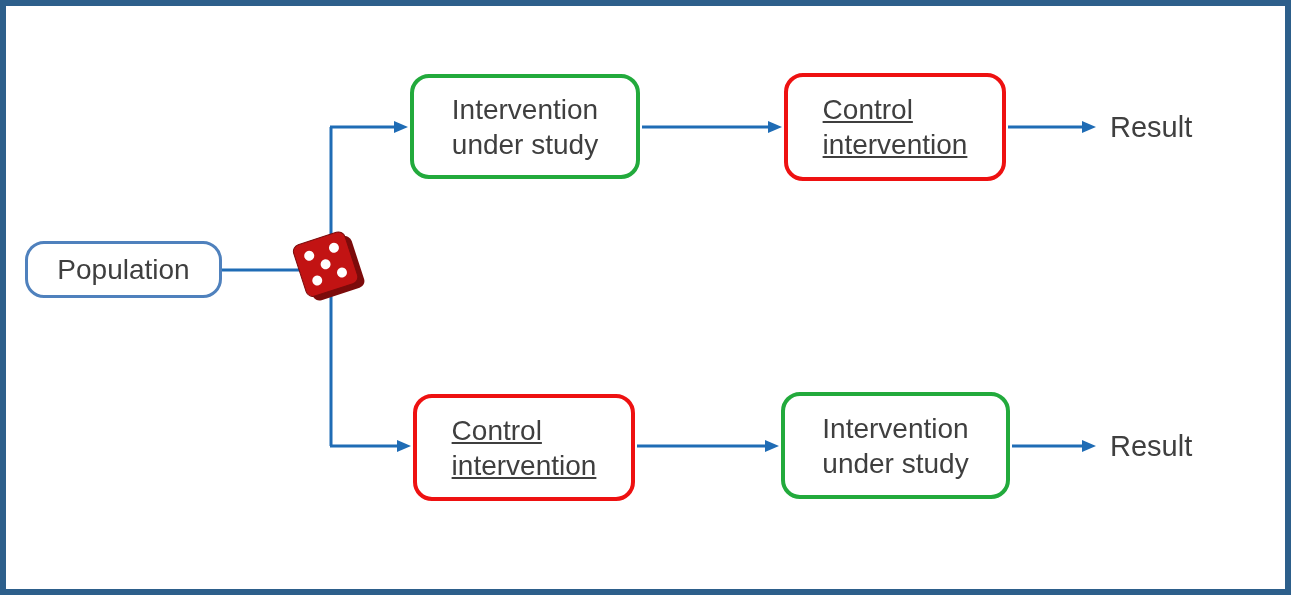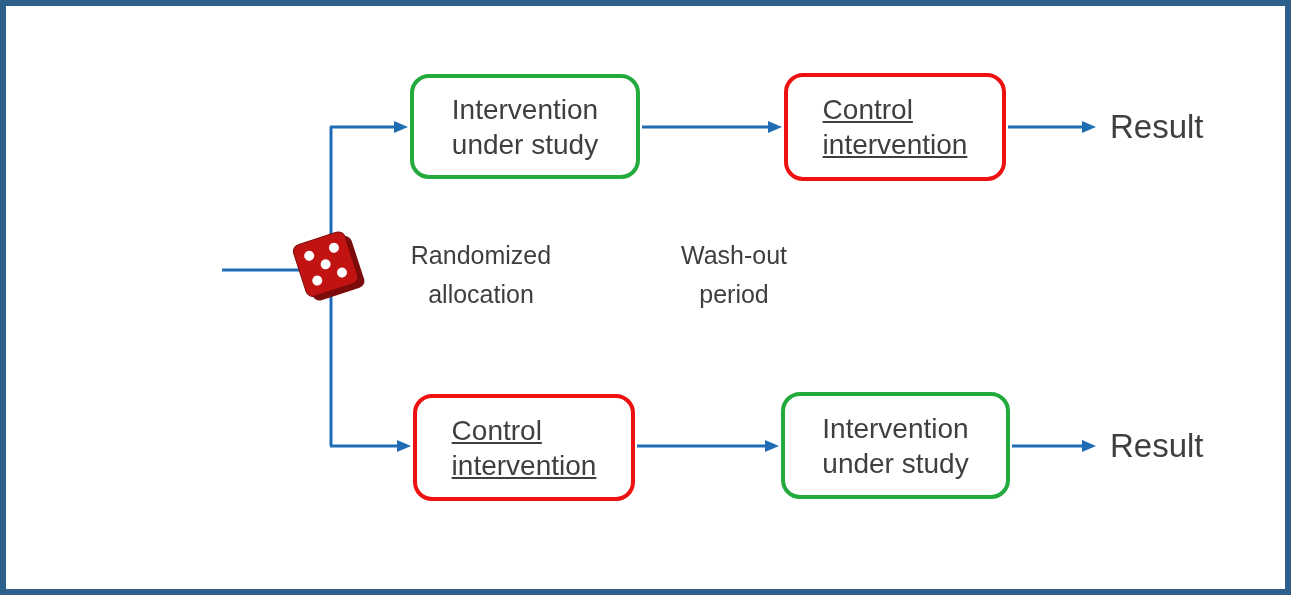--- a/index.html
+++ b/index.html
@@ -55,21 +55,21 @@
     white-space:pre-line;
     line-height:1.55;
     color:var(--text);
   }
   .label-randomized{left:380px;top:230px;width:190px;}
   .label-washout{left:648px;top:230px;width:160px;}
   .label-followup{left:958px;top:252px;width:214px;}
   .result-label{
     position:absolute;z-index:2;
     display:flex;align-items:center;
-    font-size:33px;color:var(--text);
+    font-size:29px;color:var(--text);
   }
   .result-top{left:1104px;top:102px;height:38px;}
   .result-bottom{left:1104px;top:421px;height:38px;}
   .dice-wrap{position:absolute;left:284px;top:222px;width:80px;height:84px;z-index:3;}
   .die-face{fill:var(--dice-red);stroke:var(--dice-dark);stroke-width:1;}
   .die-depth{fill:var(--dice-dark);}
   .die-pip{fill:#ffffff;}
 </style>
 </head>
 <body>
@@ -93,20 +93,21 @@
 
     <path class="arrow-line" d="M1002,121 L1078,121" marker-end="url(#ah)"></path>
 
     <path class="arrow-line" d="M324,440 L393,440" marker-end="url(#ah)"></path>
 
     <path class="arrow-line" d="M631,440 L761,440" marker-end="url(#ah)"></path>
 
     <path class="arrow-line" d="M1006,440 L1078,440" marker-end="url(#ah)"></path>
   </svg>
 
+  <div class="box box-population">Population</div>
 
   <div class="dice-wrap">
     <svg width="80" height="84" viewBox="0 0 80 84">
       <g transform="rotate(-18 40 40)">
         <rect class="die-depth" x="15" y="14" width="54" height="54" rx="7"></rect>
         <rect class="die-face" x="10" y="8" width="54" height="54" rx="7"></rect>
         <circle class="die-pip" cx="24" cy="22" r="5"></circle>
         <circle class="die-pip" cx="50" cy="22" r="5"></circle>
         <circle class="die-pip" cx="37" cy="35" r="5"></circle>
         <circle class="die-pip" cx="24" cy="48" r="5"></circle>
@@ -120,24 +121,20 @@
 
   <div class="box box-red box-top-right">Control
 intervention</div>
 
   <div class="box box-red box-bottom-left">Control
 intervention</div>
 
   <div class="box box-green box-bottom-right">Intervention
 under study</div>
 
-  <div class="free-label label-randomized">Randomized
-allocation</div>
 
-  <div class="free-label label-washout">Wash-out
-period</div>
 
 
   <div class="result-label result-top">Result</div>
 
   <div class="result-label result-bottom">Result</div>
 
 </div>
 
 </body></html>

